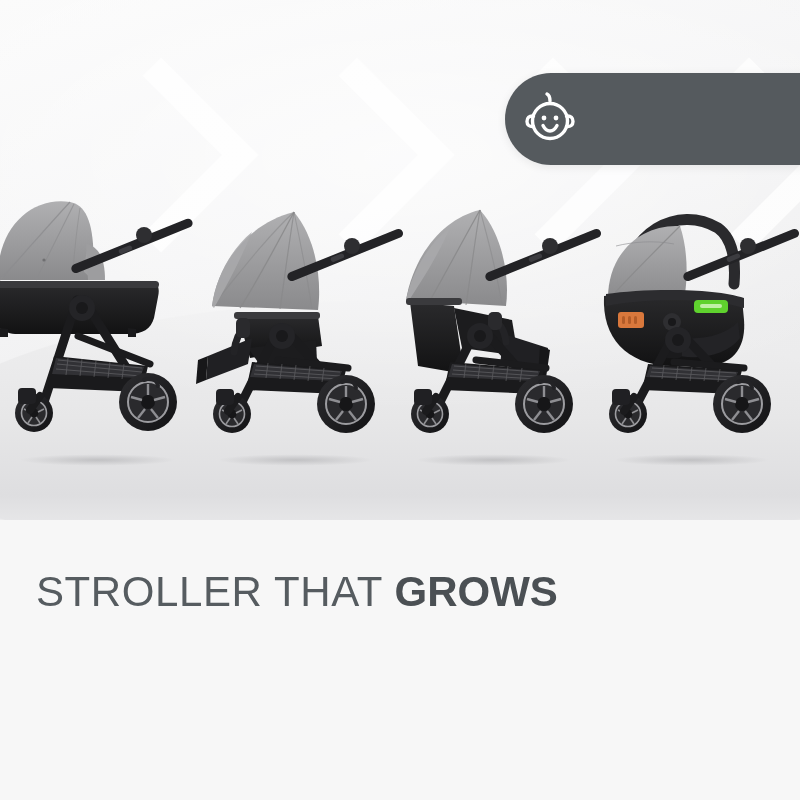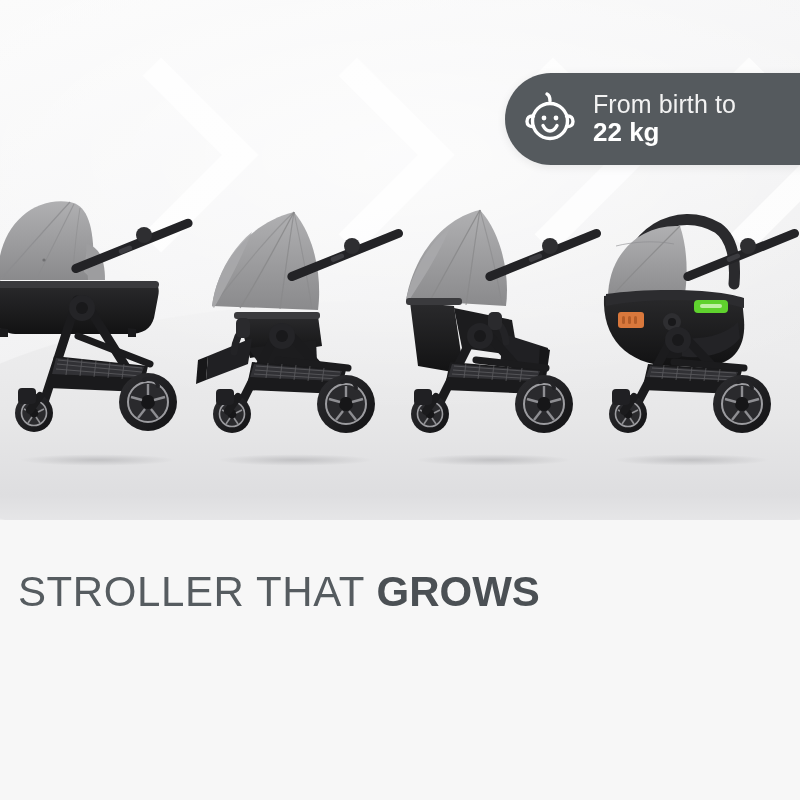--- a/index.html
+++ b/index.html
@@ -63,21 +63,21 @@
     box-shadow:0 2px 10px rgba(0,0,0,.08);
   }
   .badge-icon{width:58px;height:58px;flex:0 0 58px;}
   .badge-text{color:#ffffff;line-height:1.02;}
   .badge-line1{font-size:25px;font-weight:300;letter-spacing:.1px;color:#f2f2f2;}
   .badge-line2{font-size:26px;font-weight:700;margin-top:2px;color:#ffffff;}
 
   
   .copy{
     position:absolute;left:0;top:520px;width:696px;height:280px;
-    background:#f7f7f7;padding:0 18px;box-sizing:border-box;
+    background:#f7f7f7;padding:0 36px;box-sizing:border-box;
   }
   .headline{
     margin:0;padding-top:48px;
     font-size:42px;font-weight:300;letter-spacing:.6px;color:#565c60;
     white-space:nowrap;
   }
   .headline b{font-weight:700;color:#4b5054;letter-spacing:0;}
   .sub{
     margin:22px 0 0 0;font-size:25px;font-weight:300;line-height:1.42;
     color:#5c6165;max-width:690px;
@@ -434,24 +434,20 @@
             <path d="M29 11 c0 -4 -1 -6 -3 -7"></path>
             <circle cx="29" cy="31" r="17.5"></circle>
             <path d="M12.5 26 c-4.5 -0.5 -6.5 2 -6.5 5.5 c0 3.5 2.5 5.5 6.5 5"></path>
             <path d="M45.5 26 c4.5 -0.5 6.5 2 6.5 5.5 c0 3.5 -2.5 5.5 -6.5 5"></path>
             <path d="M22 35.5 c2 4 5 5.5 7 5.5 c2 0 5 -1.5 7 -5.5"></path>
           </g>
           <circle cx="23" cy="28" r="2.4" fill="#ffffff"></circle>
           <circle cx="35" cy="28" r="2.4" fill="#ffffff"></circle>
         </svg>
       </span>
-      <span class="badge-text">
-        <div class="badge-line1">From birth to</div>
-        <div class="badge-line2">22 kg</div>
-      </span>
     </div>
   </div>
 
   <div class="copy">
     <h1 class="headline"><span>STROLLER THAT </span><b>GROWS</b></h1>
   </div>
 
 </div>
 
 </body></html>

